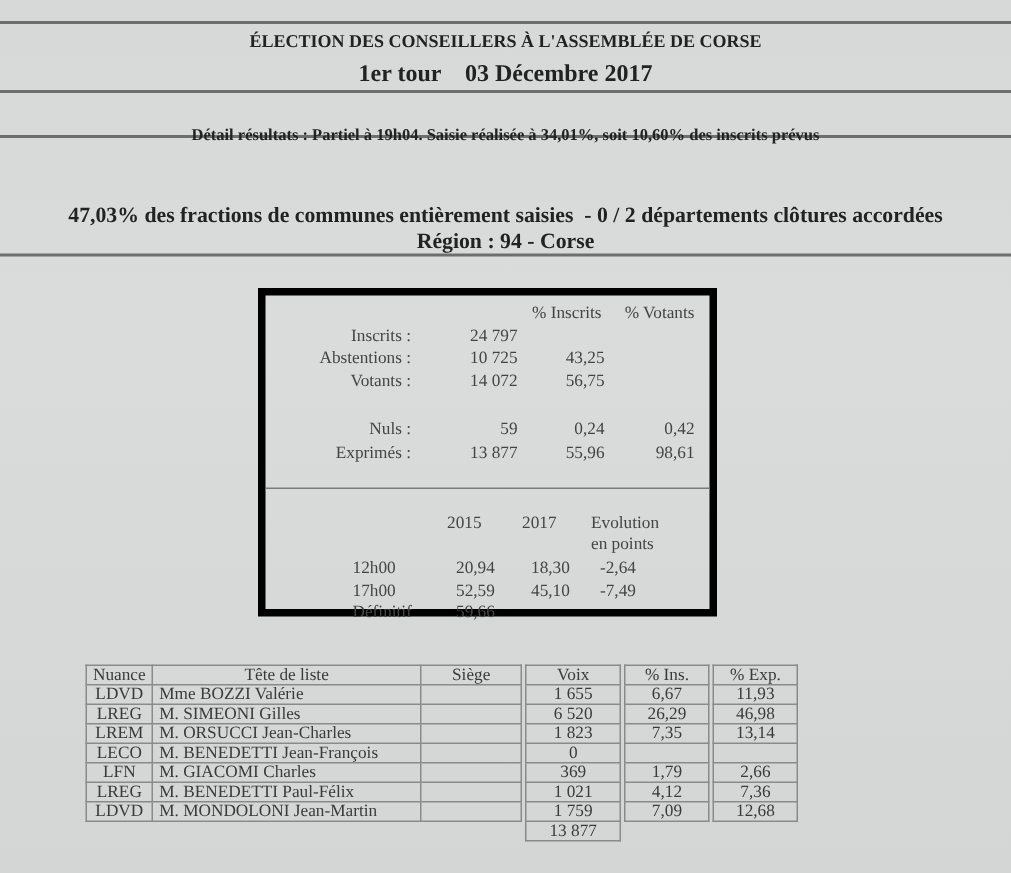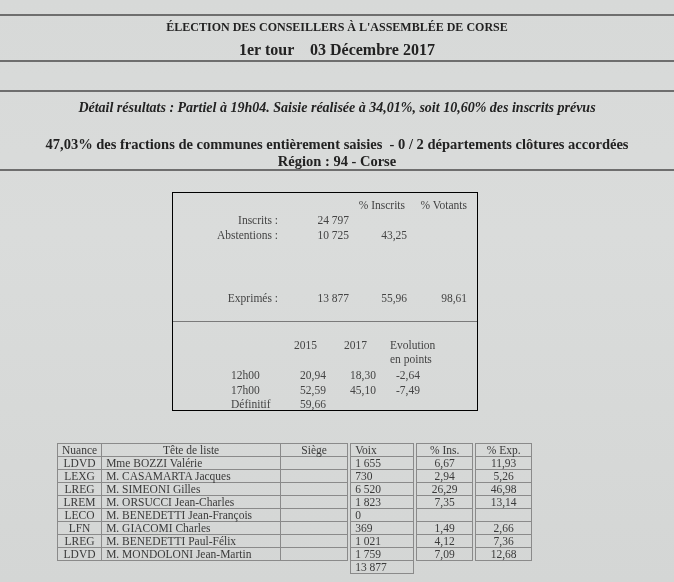--- a/index.html
+++ b/index.html
@@ -10,27 +10,27 @@
     color:#2a2a2a;
     position:relative;
   }
   .hline { position:absolute; left:0; height:2px; background:#6e6e6e; width:674px; }
   .title {
     position:absolute; left:0; width:674px; text-align:center;
     font-weight:bold; color:#222;
   }
   .t1 { top:20px; font-size:12px; }
   .t2 { top:41px; font-size:16px; }
-  .t3 { top:100px; font-size:14px;font-style:italic; }
+  .t3 { top:84px; font-size:11px; }
   .t4 { top:136px; font-size:14.5px; }
   .t5 { top:153px; font-size:14.5px; }
 
   .summary {
     position:absolute; left:172px; top:192px; width:306px; height:219px;
-    border:1px solid #000000; box-sizing:border-box;
+    border:5px solid #000000; box-sizing:border-box;
     font-size:11.5px; color:#444;
   }
   .summary .divider { position:absolute; left:0; right:0; top:128px; height:1px; background:#7a7a7a; }
   .s-row { position:absolute; left:0; width:100%; height:15px; }
   .s-lbl { position:absolute; right:199px; text-align:left; }
   .s-val { position:absolute; right:128px; text-align:right; }
   .s-pi  { position:absolute; right:70px; text-align:right; }
   .s-pv  { position:absolute; right:10px; text-align:right; }
   .s-hdr { position:absolute; top:6px; }
 
@@ -43,21 +43,21 @@
   }
   table.res td, table.res th {
     border:1px solid #8a8a8a; padding:0 4px; height:12px; line-height:12px;
     font-weight:normal; white-space:nowrap;
   }
   .c-n { width:35px; text-align:center; }
   .c-t { width:170px; text-align:left; }
   .c-t.h { text-align:center; }
   .c-s { width:58px; text-align:center; }
   .gap { border:none !important; width:2px; padding:0 !important; }
-  .c-v { width:54px; text-align:left;margin-top:35px; }
+  .c-v { width:54px; text-align:center;margin-top:35px; }
   .c-i { width:47px; text-align:center; }
   .c-e { width:47px; text-align:center; }
   .noborder { border:none !important; }
 </style>
 </head>
 <body>
 
 <div class="hline" style="top:14px;"></div>
 <div class="hline" style="top:60px;"></div>
 <div class="hline" style="top:90px;"></div>
@@ -78,20 +78,32 @@
     <span class="s-val">24 797</span>
     <span class="s-pi"></span>
     <span class="s-pv"></span>
   </div>
   <div class="s-row" style="top:36px;">
     <span class="s-lbl">Abstentions :</span>
     <span class="s-val">10 725</span>
     <span class="s-pi">43,25</span>
     <span class="s-pv"></span>
   </div>
+  <div class="s-row" style="top:51px;">
+    <span class="s-lbl">Votants :</span>
+    <span class="s-val">14 072</span>
+    <span class="s-pi">56,75</span>
+    <span class="s-pv"></span>
+  </div>
+  <div class="s-row" style="top:83px;">
+    <span class="s-lbl">Nuls :</span>
+    <span class="s-val">59</span>
+    <span class="s-pi">0,24</span>
+    <span class="s-pv">0,42</span>
+  </div>
   <div class="s-row" style="top:99px;">
     <span class="s-lbl">Exprimés :</span>
     <span class="s-val">13 877</span>
     <span class="s-pi">55,96</span>
     <span class="s-pv">98,61</span>
   </div>
 
   <div class="divider"></div>
 
   <span class="p-cell" style="top:146px; left:121px;">2015</span>
@@ -131,31 +143,20 @@
     <td class="c-t">Mme BOZZI Valérie</td>
     <td class="c-s"></td>
         <td class="gap"></td>
     <td class="c-v">1 655</td>
         <td class="gap"></td>
     <td class="c-i">6,67</td>
         <td class="gap"></td>
     <td class="c-e">11,93</td>
   </tr>
   <tr>
-    <td class="c-n">LEXG</td>
-    <td class="c-t">M. CASAMARTA Jacques</td>
-    <td class="c-s"></td>
-        <td class="gap"></td>
-    <td class="c-v">730</td>
-        <td class="gap"></td>
-    <td class="c-i">2,94</td>
-        <td class="gap"></td>
-    <td class="c-e">5,26</td>
-  </tr>
-  <tr>
     <td class="c-n">LREG</td>
     <td class="c-t">M. SIMEONI Gilles</td>
     <td class="c-s"></td>
         <td class="gap"></td>
     <td class="c-v">6 520</td>
         <td class="gap"></td>
     <td class="c-i">26,29</td>
         <td class="gap"></td>
     <td class="c-e">46,98</td>
   </tr>
@@ -181,21 +182,21 @@
         <td class="gap"></td>
     <td class="c-e"></td>
   </tr>
   <tr>
     <td class="c-n">LFN</td>
     <td class="c-t">M. GIACOMI Charles</td>
     <td class="c-s"></td>
         <td class="gap"></td>
     <td class="c-v">369</td>
         <td class="gap"></td>
-    <td class="c-i">1,49</td>
+    <td class="c-i">1,79</td>
         <td class="gap"></td>
     <td class="c-e">2,66</td>
   </tr>
   <tr>
     <td class="c-n">LREG</td>
     <td class="c-t">M. BENEDETTI Paul-Félix</td>
     <td class="c-s"></td>
         <td class="gap"></td>
     <td class="c-v">1 021</td>
         <td class="gap"></td>

